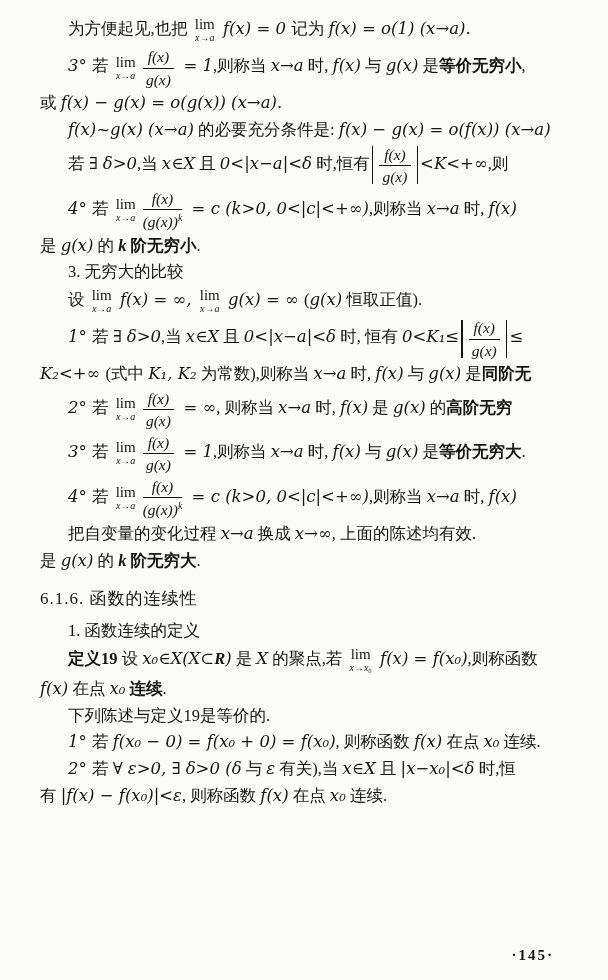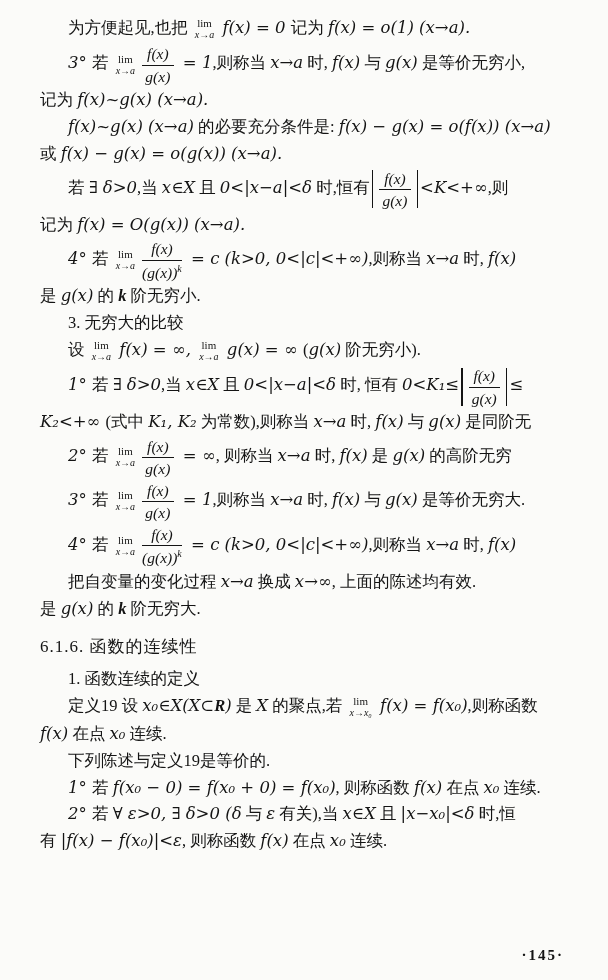--- a/index.html
+++ b/index.html
@@ -10,50 +10,48 @@
     font-family:"Liberation Serif","DejaVu Serif",serif;
     font-size:16.5px;
     box-sizing:border-box;
     padding:12px 20px 0 40px;
     position:relative;
     overflow:hidden;
   }
   .line{margin:5px 0;line-height:1.32;}
   .indent{padding-left:28px;}
   .t{font-style:normal;}
-  .b{font-weight:normal;}
+  .b{font-weight:bold;}
   .m{font-style:italic;font-family:"DejaVu Serif","Liberation Serif",serif;}
   .bm{font-weight:bold;font-style:italic;}
   .lim{display:inline-block;text-align:center;vertical-align:middle;line-height:1;margin:0 3px;}
-  .lim .limword{display:block;font-style:normal;font-size:11px;}
+  .lim .limword{display:block;font-style:normal;font-size:15px;}
   .lim .limsub{display:block;font-size:10px;font-style:italic;margin-top:1px;}
   .frac{display:inline-block;text-align:center;vertical-align:middle;line-height:1;margin:0 4px;font-size:15.5px;}
   .frac .num{display:block;border-bottom:1.3px solid #141414;padding:1px 5px 3px;font-style:italic;}
   .frac .den{display:block;padding-top:3px;font-style:italic;}
   .frac sup{font-size:10px;font-style:italic;}
   .vbar{display:inline-block;width:1.4px;height:38px;background:#141414;vertical-align:middle;margin:0 2px;}
   .h2{font-size:17px;margin:16px 0 10px;letter-spacing:1px;}
-  .page-number{position:absolute;right:44px;bottom:16px;font-weight:bold;font-size:15px;letter-spacing:2px;}
+  .page-number{position:absolute;right:54px;bottom:16px;font-weight:bold;font-size:15px;letter-spacing:2px;}
 </style>
 </head>
 <body>
 
 <div class="page">
   <div>
       <div class="line indent"><span class="t">为方便起见,也把 </span><span class="lim"><span class="limword">lim</span><span class="limsub">x→a</span></span><span class="m"> f(x) = 0 </span><span class="t">记为 </span><span class="m">f(x) = o(1) (x→a).</span></div>
       <div class="line indent"><span class="m">3° </span><span class="t">若 </span><span class="lim"><span class="limword">lim</span><span class="limsub">x→a</span></span><span class="frac"><span class="num">f(x)</span><span class="den">g(x)</span></span><span class="m"> = 1</span><span class="t">,则称当 </span><span class="m">x→a</span><span class="t"> 时, </span><span class="m">f(x)</span><span class="t"> 与 </span><span class="m">g(x)</span><span class="t"> 是</span><span class="b">等价无穷小</span><span class="t">,</span></div>
-      <div class="line"><span class="t">记为 </span><span class="m">f(x)~g(x) (x→a).</span></div>
+      <div class="line"><span class="t">或 </span><span class="m">f(x) − g(x) = o(g(x)) (x→a).</span></div>
       <div class="line indent"><span class="m">f(x)~g(x) (x→a)</span><span class="t"> 的必要充分条件是: </span><span class="m">f(x) − g(x) = o(f(x)) (x→a)</span></div>
-      <div class="line"><span class="t">或 </span><span class="m">f(x) − g(x) = o(g(x)) (x→a).</span></div>
       <div class="line indent"><span class="t">若 </span><span class="m">∃ δ&gt;0</span><span class="t">,当 </span><span class="m">x∈X</span><span class="t"> 且 </span><span class="m">0&lt;|x−a|&lt;δ</span><span class="t"> 时,恒有</span><span class="vbar"></span><span class="frac"><span class="num">f(x)</span><span class="den">g(x)</span></span><span class="vbar"></span><span class="m">&lt;K&lt;+∞</span><span class="t">,则</span></div>
-      <div class="line"><span class="t">记为 </span><span class="m">f(x) = O(g(x)) (x→a).</span></div>
       <div class="line indent"><span class="m">4° </span><span class="t">若 </span><span class="lim"><span class="limword">lim</span><span class="limsub">x→a</span></span><span class="frac"><span class="num">f(x)</span><span class="den">(g(x))<sup class="dsup">k</sup></span></span><span class="m"> = c (k&gt;0, 0&lt;|c|&lt;+∞)</span><span class="t">,则称当 </span><span class="m">x→a</span><span class="t"> 时, </span><span class="m">f(x)</span></div>
       <div class="line"><span class="t">是 </span><span class="m">g(x)</span><span class="t"> 的 </span><span class="bm">k</span><span class="b"> 阶无穷小</span><span class="t">.</span></div>
       <div class="line indent"><span class="t">3. 无穷大的比较</span></div>
-      <div class="line indent"><span class="t">设 </span><span class="lim"><span class="limword">lim</span><span class="limsub">x→a</span></span><span class="m"> f(x) = ∞, </span><span class="lim"><span class="limword">lim</span><span class="limsub">x→a</span></span><span class="m"> g(x) = ∞ </span><span class="t">(</span><span class="m">g(x)</span><span class="t"> 阶无穷小).</span></div>
+      <div class="line indent"><span class="t">设 </span><span class="lim"><span class="limword">lim</span><span class="limsub">x→a</span></span><span class="m"> f(x) = ∞, </span><span class="lim"><span class="limword">lim</span><span class="limsub">x→a</span></span><span class="m"> g(x) = ∞ </span><span class="t">(</span><span class="m">g(x)</span><span class="t"> 恒取正值).</span></div>
       <div class="line indent"><span class="m">1° </span><span class="t">若 </span><span class="m">∃ δ&gt;0</span><span class="t">,当 </span><span class="m">x∈X</span><span class="t"> 且 </span><span class="m">0&lt;|x−a|&lt;δ</span><span class="t"> 时, 恒有 </span><span class="m">0&lt;K₁≤</span><span class="vbar"></span><span class="frac"><span class="num">f(x)</span><span class="den">g(x)</span></span><span class="vbar"></span><span class="m">≤</span></div>
       <div class="line"><span class="m">K₂&lt;+∞ </span><span class="t">(式中 </span><span class="m">K₁, K₂</span><span class="t"> 为常数),则称当 </span><span class="m">x→a</span><span class="t"> 时, </span><span class="m">f(x)</span><span class="t"> 与 </span><span class="m">g(x)</span><span class="t"> 是</span><span class="b">同阶无</span></div>
       <div class="line indent"><span class="m">2° </span><span class="t">若 </span><span class="lim"><span class="limword">lim</span><span class="limsub">x→a</span></span><span class="frac"><span class="num">f(x)</span><span class="den">g(x)</span></span><span class="m"> = ∞</span><span class="t">, 则称当 </span><span class="m">x→a</span><span class="t"> 时, </span><span class="m">f(x)</span><span class="t"> 是 </span><span class="m">g(x)</span><span class="t"> 的</span><span class="b">高阶无穷</span></div>
       <div class="line indent"><span class="m">3° </span><span class="t">若 </span><span class="lim"><span class="limword">lim</span><span class="limsub">x→a</span></span><span class="frac"><span class="num">f(x)</span><span class="den">g(x)</span></span><span class="m"> = 1</span><span class="t">,则称当 </span><span class="m">x→a</span><span class="t"> 时, </span><span class="m">f(x)</span><span class="t"> 与 </span><span class="m">g(x)</span><span class="t"> 是</span><span class="b">等价无穷大</span><span class="t">.</span></div>
       <div class="line indent"><span class="m">4° </span><span class="t">若 </span><span class="lim"><span class="limword">lim</span><span class="limsub">x→a</span></span><span class="frac"><span class="num">f(x)</span><span class="den">(g(x))<sup class="dsup">k</sup></span></span><span class="m"> = c (k&gt;0, 0&lt;|c|&lt;+∞)</span><span class="t">,则称当 </span><span class="m">x→a</span><span class="t"> 时, </span><span class="m">f(x)</span></div>
       <div class="line indent"><span class="t">把自变量的变化过程 </span><span class="m">x→a</span><span class="t"> 换成 </span><span class="m">x→∞</span><span class="t">, 上面的陈述均有效.</span></div>
       <div class="line"><span class="t">是 </span><span class="m">g(x)</span><span class="t"> 的 </span><span class="bm">k</span><span class="b"> 阶无穷大</span><span class="t">.</span></div>
       <div class="line h2"><span class="t">6.1.6. 函数的连续性</span></div>
       <div class="line indent"><span class="t">1. 函数连续的定义</span></div>
       <div class="line indent"><span class="b">定义19</span><span class="t">  设 </span><span class="m">x₀∈X(X⊂</span><span class="bm">R</span><span class="m">)</span><span class="t"> 是 </span><span class="m">X</span><span class="t"> 的聚点,若 </span><span class="lim"><span class="limword">lim</span><span class="limsub">x→x₀</span></span><span class="m"> f(x) = f(x₀)</span><span class="t">,则称函数</span></div>

